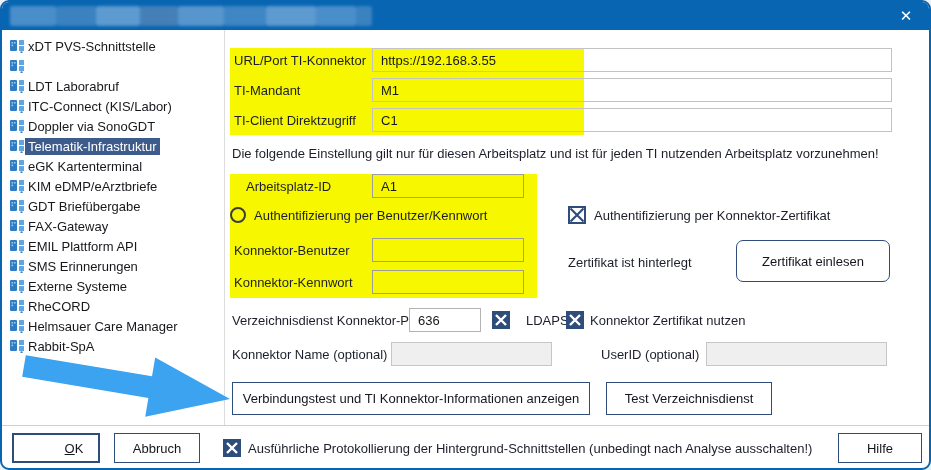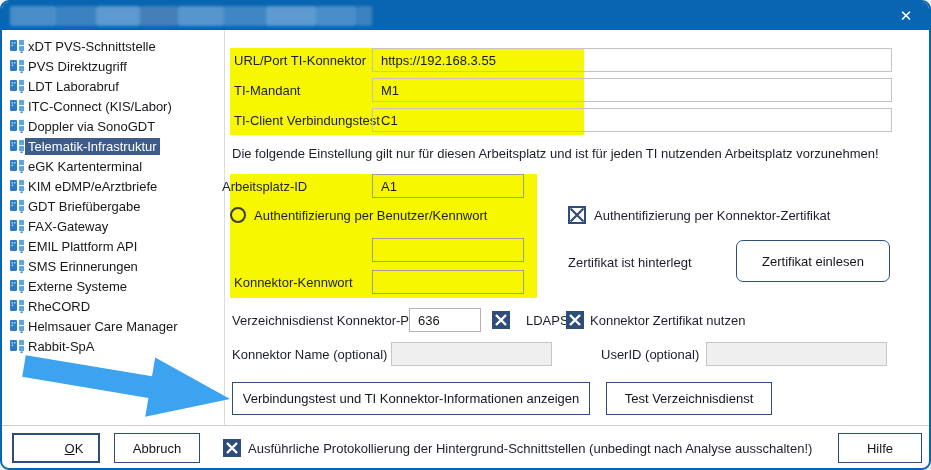--- a/index.html
+++ b/index.html
@@ -83,21 +83,20 @@
     <div class="sb-item">
       <svg width="15" height="13" viewBox="0 0 15 13">
         <rect x="0" y="0" width="7" height="11" rx="1" fill="#2e7cc4"></rect>
         <rect x="1.5" y="2" width="1.6" height="1.6" fill="#9cc7e8"></rect>
         <rect x="4" y="2" width="1.6" height="1.6" fill="#9cc7e8"></rect>
         <rect x="1.5" y="4.6" width="1.6" height="1.6" fill="#9cc7e8"></rect>
         <rect x="9" y="0" width="5" height="5" rx="0.5" fill="#5fa6e0"></rect>
         <rect x="9" y="6" width="5" height="5" rx="0.5" fill="#5fa6e0"></rect>
         <rect x="10.5" y="11.4" width="2" height="1.6" fill="#2e7cc4"></rect>
       </svg>
-      <span class="sb-label">PVS Direktzugriff</span>
     </div>
 
     <div class="sb-item">
       <svg width="15" height="13" viewBox="0 0 15 13">
         <rect x="0" y="0" width="7" height="11" rx="1" fill="#2e7cc4"></rect>
         <rect x="1.5" y="2" width="1.6" height="1.6" fill="#9cc7e8"></rect>
         <rect x="4" y="2" width="1.6" height="1.6" fill="#9cc7e8"></rect>
         <rect x="1.5" y="4.6" width="1.6" height="1.6" fill="#9cc7e8"></rect>
         <rect x="9" y="0" width="5" height="5" rx="0.5" fill="#5fa6e0"></rect>
         <rect x="9" y="6" width="5" height="5" rx="0.5" fill="#5fa6e0"></rect>
@@ -279,31 +278,32 @@
 
   <div class="abs yellow" style="left:228px;top:46px;width:354px;height:87px;"></div>
   <div class="abs yellow" style="left:228px;top:172px;width:307px;height:124px;"></div>
 
   <div class="abs lbl" style="left:232px;top:46px;height:24px;">URL/Port TI-Konnektor</div>
   <input class="tinput" style="left: 370px; top: 46px; width: 520px;" value="https://192.168.3.55">
 
   <div class="abs lbl" style="left:232px;top:76px;height:24px;">TI-Mandant</div>
   <input class="tinput" style="left: 370px; top: 76px; width: 520px;" value="M1">
 
-  <div class="abs lbl" style="left:232px;top:106px;height:24px;">TI-Client Verbindungstest</div>
+  <div class="abs lbl" style="left:232px;top:106px;height:24px;">TI-Client Direktzugriff</div>
   <input class="tinput" style="left: 370px; top: 106px; width: 520px;" value="C1">
 
   <div class="abs lbl notice" style="left:230px;top:141px;height:20px;">Die folgende Einstellung gilt nur für diesen Arbeitsplatz und ist für jeden TI nutzenden Arbeitsplatz vorzunehmen!</div>
 
-  <div class="abs lbl" style="left:220px;top:172px;height:24px;">Arbeitsplatz-ID</div>
+  <div class="abs lbl" style="left:244px;top:172px;height:24px;">Arbeitsplatz-ID</div>
   <input class="tinput y" style="left: 370px; top: 172px; width: 152px;" value="A1">
 
   <div class="radio" style="left:228px;top:205px;"></div>
   <div class="abs lbl" style="left:252px;top:203px;height:20px;">Authentifizierung per Benutzer/Kennwort</div>
 
+  <div class="abs lbl" style="left:232px;top:236px;height:24px;">Konnektor-Benutzer</div>
   <input class="tinput y" style="left: 370px; top: 236px; width: 152px;" value="">
 
   <div class="abs lbl" style="left:232px;top:268px;height:24px;">Konnektor-Kennwort</div>
   <input class="tinput y" style="left: 370px; top: 268px; width: 152px;" value="">
 
   <svg class="cb" style="left:566px;top:204px;" viewBox="0 0 18 18">
     <rect x="1" y="1" width="16" height="16" fill="#ffffff" stroke="#2e4d7b" stroke-width="2"></rect>
     <path d="M2.5 2.5 L15.5 15.5 M15.5 2.5 L2.5 15.5" stroke="#2e4d7b" stroke-width="2.2"></path>
   </svg>
   <div class="abs lbl" style="left:592px;top:203px;height:20px;">Authentifizierung per Konnektor-Zertifikat</div>

